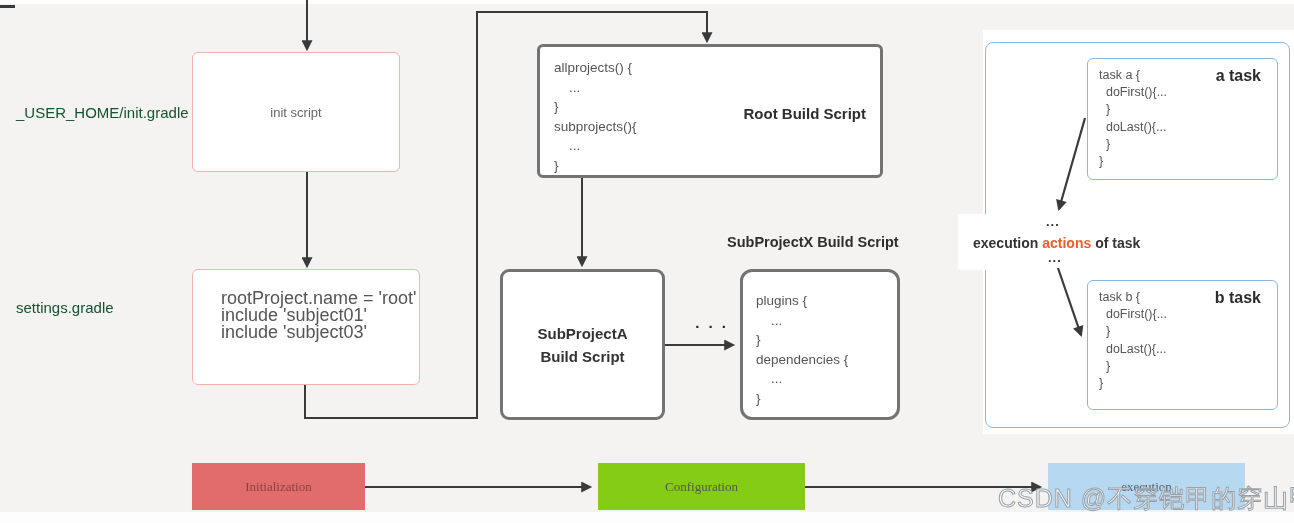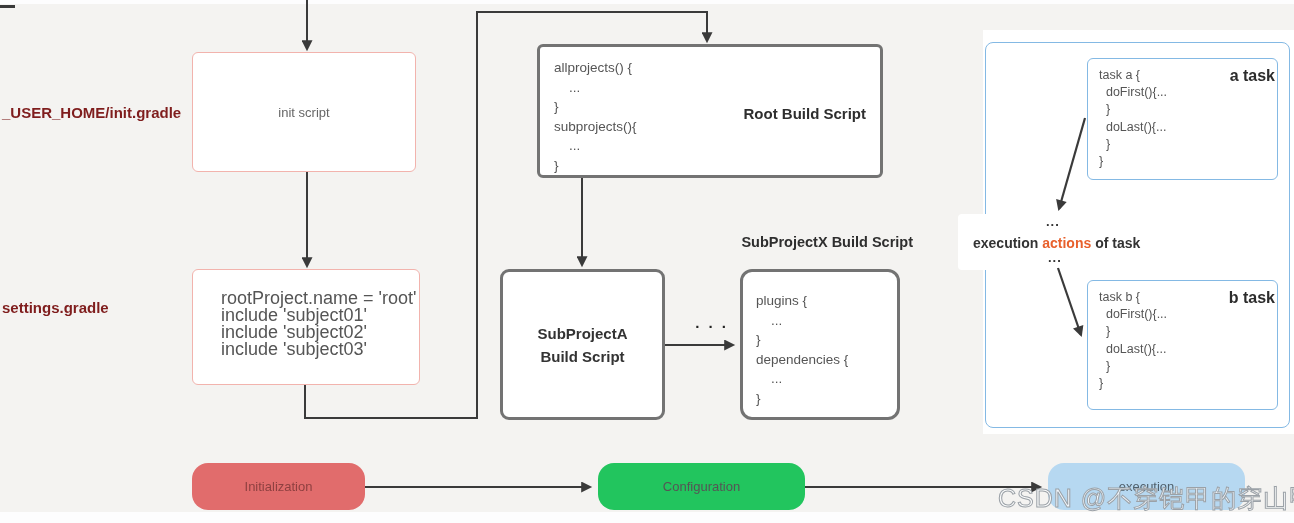--- a/index.html
+++ b/index.html
@@ -6,61 +6,61 @@
   .stage {
     position:relative; width:1294px; height:523px;
     background:#f4f3f1; overflow:hidden;
     font-family:"Liberation Sans", sans-serif;
   }
   .strip { position:absolute; left:0; width:1294px; background:#fdfdfe; }
   .strip.top { top:0; height:4px; }
   .strip.bottom { top:512px; height:11px; }
   .edge-dash { position:absolute; left:0; top:5px; width:15px; height:3px; background:#3a3a3a; }
 
-  .side-label { position:absolute; left:2px; font-size:15px; font-weight:bold; color:#7f1d1d; white-space:nowrap; }
+  .side-label { position:absolute; left:16px; font-size:15px; font-weight:normal; color:#14532d; white-space:nowrap; }
 
   .box { position:absolute; background:#ffffff; border-radius:6px; box-sizing:border-box; }
   .box.pink   { border:1px solid #f2b3ad; }
   .box.purple { border:3px solid #737373; }
   .box.blue   { border:1.5px solid #84b9e4; }
 
-  .init-box { left:192px; top:52px; width:224px; height:120px; display:flex; align-items:center; justify-content:center; }
+  .init-box { left:192px; top:52px; width:208px; height:120px; display:flex; align-items:center; justify-content:center; }
   .init-box span { font-size:13px; color:#666; }
 
   .code .cl { display:block; white-space:pre; }
 
   .settings-box { left:192px; top:269px; width:228px; height:116px; padding:20px 0 0 28px; font-size:18px; line-height:17px; color:#555; }
 
   .rootbuild-box { left:537px; top:44px; width:346px; height:134px; padding:11px 0 0 14px; font-size:13.5px; line-height:19.5px; color:#555; }
   .root-title { position:absolute; right:14px; top:57px; font-size:15px; font-weight:bold; color:#2e2e2e; }
 
   .suba-box { left:500px; top:269px; width:165px; height:151px; display:flex; flex-direction:column; align-items:center; justify-content:center;border-radius:9px; }
   .suba-box span { font-size:15px; font-weight:bold; color:#333; line-height:23px; }
 
   .dots3 { position:absolute; left:680px; top:318px; width:64px; text-align:center; font-size:15px; font-weight:bold; color:#222; letter-spacing:2px; }
 
-  .subx-title { position:absolute; left:727px; top:234px; width:186px; text-align:right; font-size:14.5px; font-weight:bold; color:#2e2e2e; white-space:nowrap; }
+  .subx-title { position:absolute; left:727px; top:234px; width:186px; text-align:left; font-size:14.5px; font-weight:bold; color:#2e2e2e; white-space:nowrap; }
   .subx-box { left:740px; top:269px; width:160px; height:151px; padding:19px 0 0 13px; font-size:13.5px; line-height:19.5px; color:#555;border-radius:12px; }
 
   .panel-backing { position:absolute; left:983px; top:30px; width:311px; height:404px; background:#ffffff; }
   .task-panel { left:985px; top:42px; width:305px; height:386px; border-radius:8px; }
 
   .task-box { width:191px; padding:8px 0 0 11px; font-size:12.5px; line-height:17.2px; color:#555; }
   .task-a { left:1087px; top:58px;  height:122px; }
   .task-b { left:1087px; top:280px; height:130px; }
-  .task-badge { position:absolute; top:8px; right:2px; font-size:16px; font-weight:bold; color:#2c2c2c; }
+  .task-badge { position:absolute; top:8px; right:16px; font-size:16px; font-weight:bold; color:#2c2c2c; }
 
   .note-bg { position:absolute; left:958px; top:214px; width:197px; height:56px; background:#ffffff; border-radius:4px; }
   .note-dots { position:absolute; font-size:13px; font-weight:bold; color:#333; letter-spacing:1px; }
   .note-dots.top { left:1046px; top:214px; }
   .note-dots.bottom { left:1048px; top:250px; }
   .note-text { position:absolute; left:973px; top:235px; font-size:14px; font-weight:bold; color:#333; white-space:nowrap; }
   .note-text .hl { color:#e8602c; }
 
-  .phase { position:absolute; top:463px; height:47px; border-radius:16px; display:flex; align-items:center; justify-content:center; }
+  .phase { position:absolute; top:463px; height:47px; border-radius:0; display:flex; align-items:center; justify-content:center;font-family:Liberation Serif, serif; }
   .phase span { font-size:13px; }
   .phase-initialization span { color:#8e4040; }
   .phase-configuration span { color:#555; }
   .phase-execution span { color:#50606c; }
 
   .watermark { position:absolute; left:998px; top:482px; font-size:25px; letter-spacing:1px;
     color:rgba(252,253,254,0.85); -webkit-text-stroke:1px #9ba1a7; white-space:nowrap; z-index:40; }
 
   svg.arrows { position:absolute; left:0; top:0; z-index:30; pointer-events:none; }
   .ln { stroke:#3a3a3a; stroke-width:2; fill:none; }
@@ -77,21 +77,20 @@
   <div class="side-label" style="top:104px">_USER_HOME/init.gradle</div>
   <div class="side-label" style="top:299px">settings.gradle</div>
 
   <div class="box pink init-box">
     <span>init script</span>
   </div>
 
   <div class="box pink settings-box code">
     <span class="cl">rootProject.name = 'root'</span>
     <span class="cl">include 'subject01'</span>
-    <span class="cl">include 'subject02'</span>
     <span class="cl">include 'subject03'</span>
   </div>
 
   <div class="box purple rootbuild-box code">
     <span class="cl">allprojects() {</span>
     <span class="cl">    ...</span>
     <span class="cl">}</span>
     <span class="cl">subprojects(){</span>
     <span class="cl">    ...</span>
     <span class="cl">}</span>
@@ -141,21 +140,21 @@
   <div class="note-bg"></div>
   <div class="note-dots top">...</div>
   <div class="note-text">
     <span>execution </span><span class="hl">actions</span><span> of task</span>
   </div>
   <div class="note-dots bottom">...</div>
 
   <div class="phase phase-initialization" style="left: 192px; width: 173px; background: rgb(225, 108, 108);">
     <span>Initialization</span>
   </div>
-  <div class="phase phase-configuration" style="left: 598px; width: 207px; background: #22c55e;">
+  <div class="phase phase-configuration" style="left: 598px; width: 207px; background: #84cc16;">
     <span>Configuration</span>
   </div>
   <div class="phase phase-execution" style="left: 1048px; width: 197px; background: rgb(182, 216, 241);">
     <span>execution</span>
   </div>
 
   <div class="strip bottom"></div>
 
   <div class="watermark">CSDN @不穿铠甲的穿山甲</div>
 

